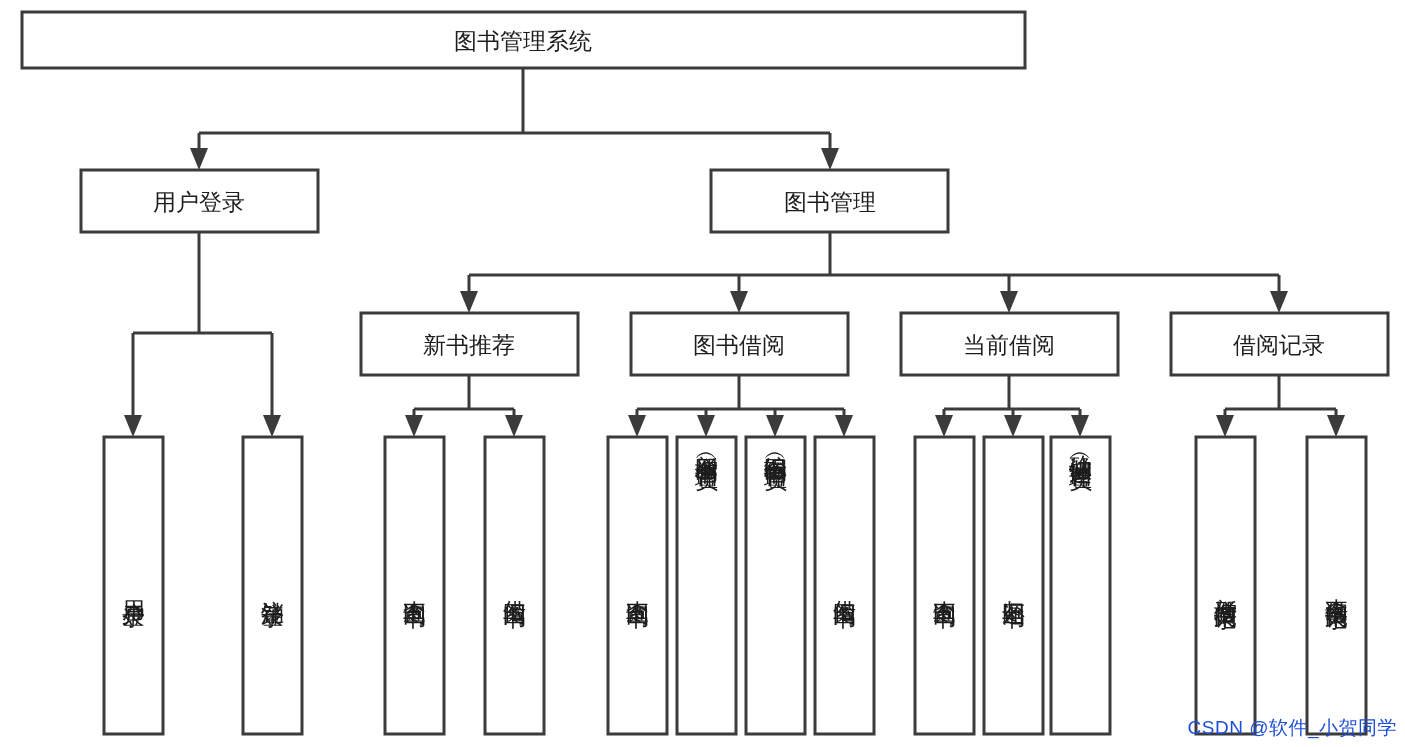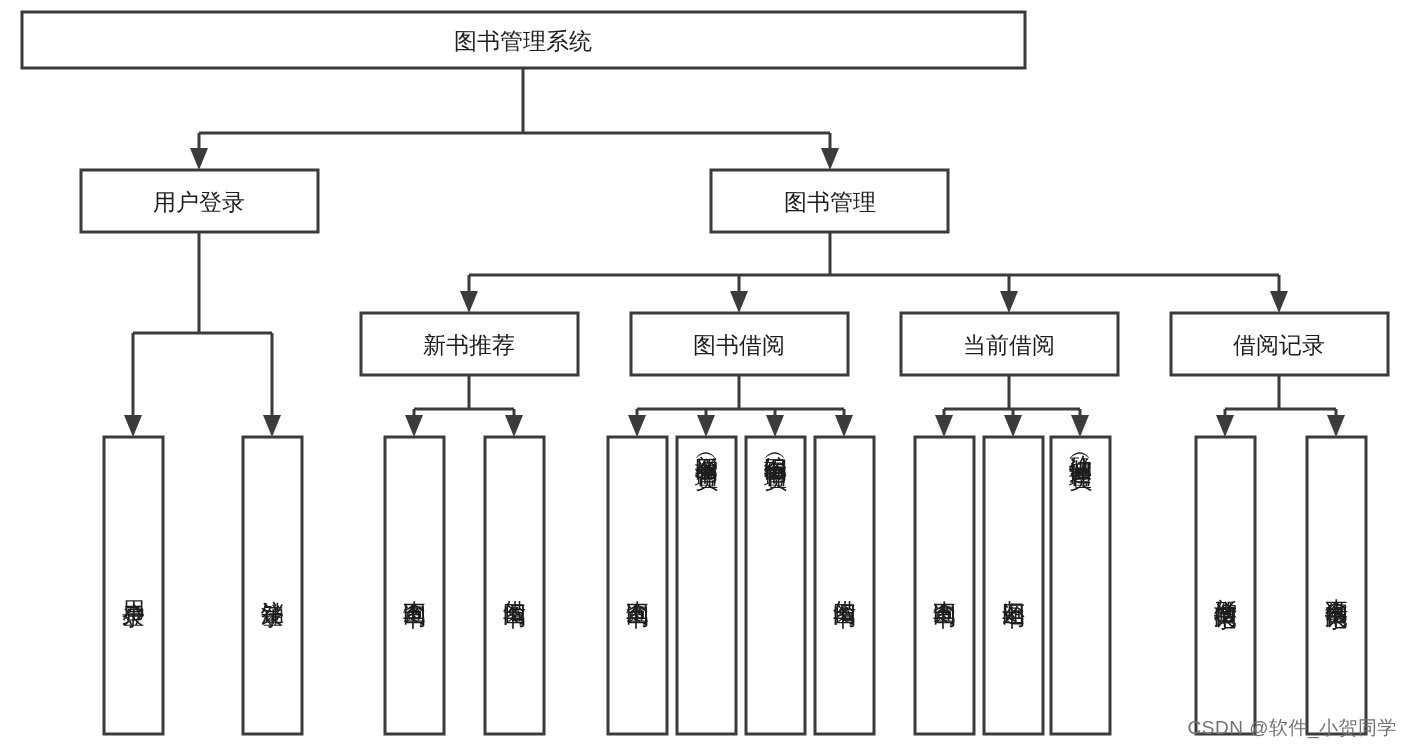--- a/index.html
+++ b/index.html
@@ -66,21 +66,21 @@
     letter-spacing: 2px;
     color: #1d1d1d;
     white-space: nowrap;
   }
   .watermark {
     position: absolute;
     right: 8px;
     bottom: 6px;
     font-family: "Liberation Sans", "DejaVu Sans", sans-serif;
     font-size: 19px;
-    color: #737373;
+    color: #1d4ed8;
     letter-spacing: 0.5px;
     white-space: nowrap;
     user-select: none;
   }
 </style>
 </head>
 <body>
 
 <div id="diagram-root">
 

